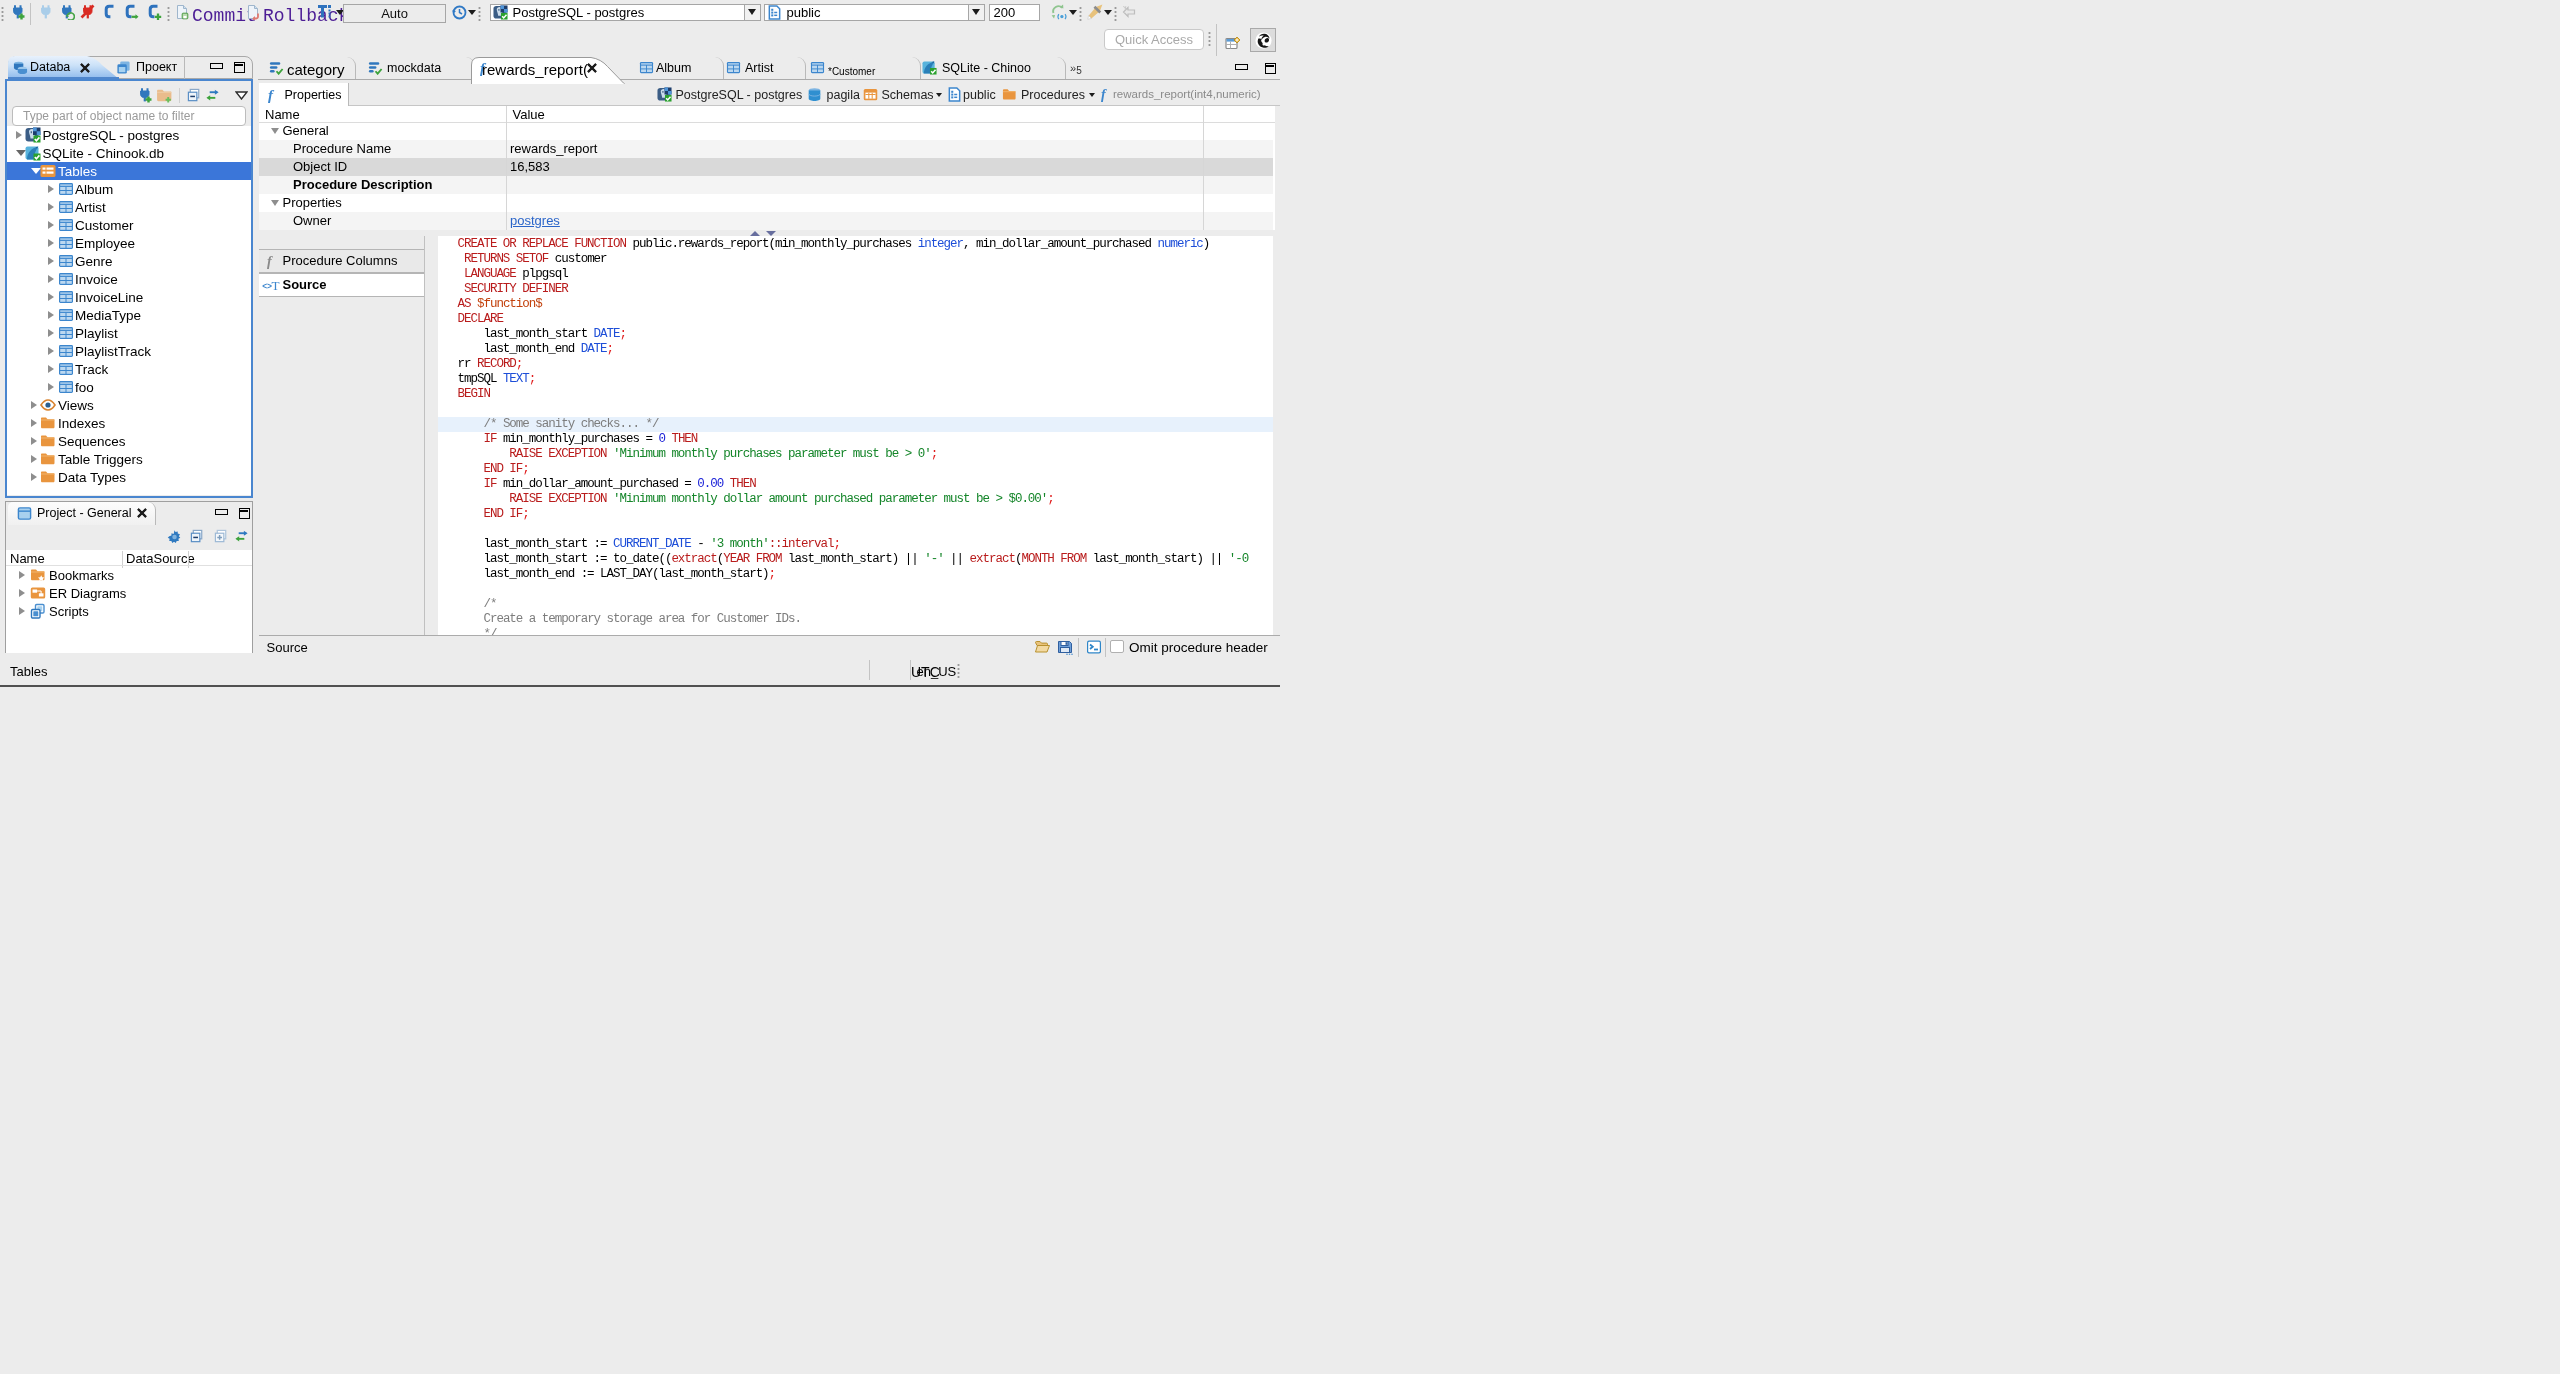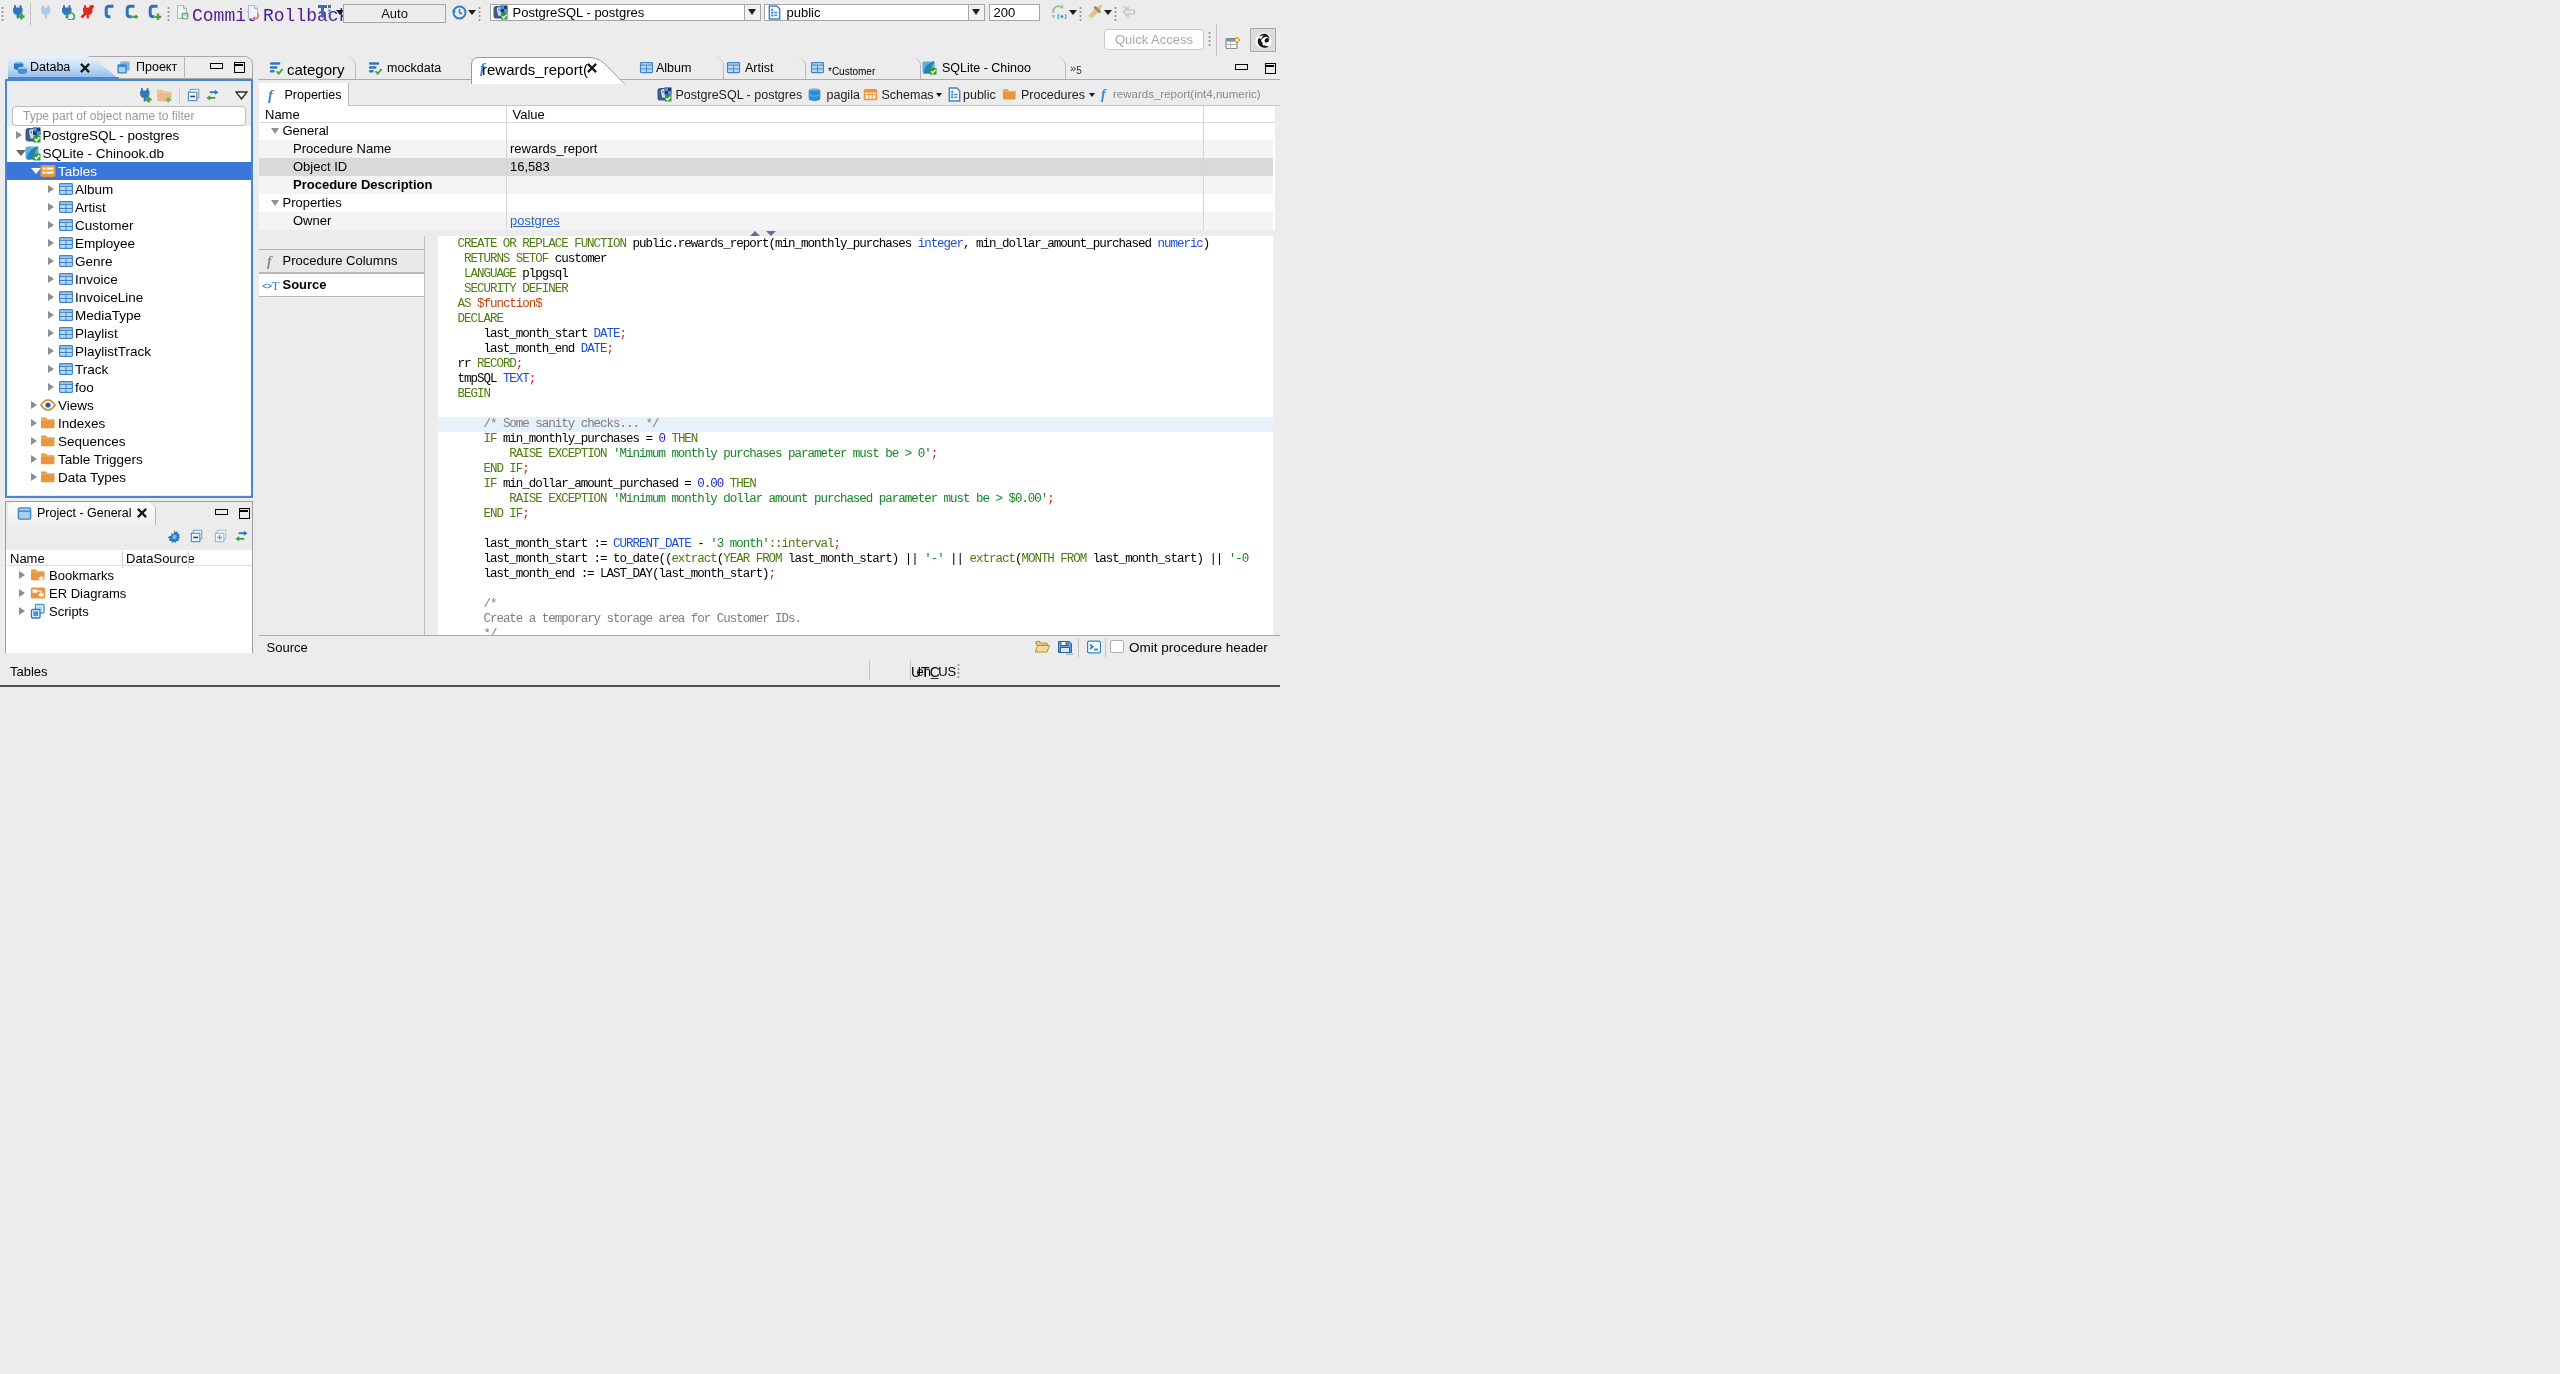--- a/index.html
+++ b/index.html
@@ -54,21 +54,21 @@
 
 #sash { position:absolute; left:258.5px; top:230px; width:1021.5px; height:6px; background:#ececec; }
 
 
 #sidecol { position:absolute; left:258.5px; top:236px; width:166px; height:398.5px; background:#ececec; border-right:1px solid #c0c0c0; }
 .sidetab { position:absolute; left:0; width:165px; height:24px; display:flex; align-items:center; border-top:1px solid #b5b5b5; border-bottom:1px solid #b5b5b5; }
 #srcwrap { position:absolute; left:437.5px; top:236px; width:835px; height:398.5px; background:#fff; overflow:hidden; }
 #srcright { position:absolute; left:1272.5px; top:236px; width:7.5px; height:398.5px; background:#ececec; }
 #code { position:absolute; left:20px; top:0.5px; font-family:"Liberation Mono", monospace; font-size:12.5px; letter-spacing:-1.02px; line-height:15px; white-space:pre; }
 .hl { position:absolute; left:0; top:180.5px; width:835px; height:15px; background:#e7f1fc; }
-.k { color:#4d7c0f;margin-top:20px; } 
+.k { color:#b91c1c;margin-top:20px; } 
 .t { color:#1d4ed8; } 
 .n { color:#1d24d8; } 
 .s { color:#15862a; } 
 .d { color:#e01e1e; } 
 .f { color:#c2410c; } 
 .c { color:#7d7d7d; } 
 
 
 #edbottom { position:absolute; left:258.5px; top:634.5px; width:1021.5px; height:23.5px; background:#ececec; border-top:1px solid #ababab; }
 

